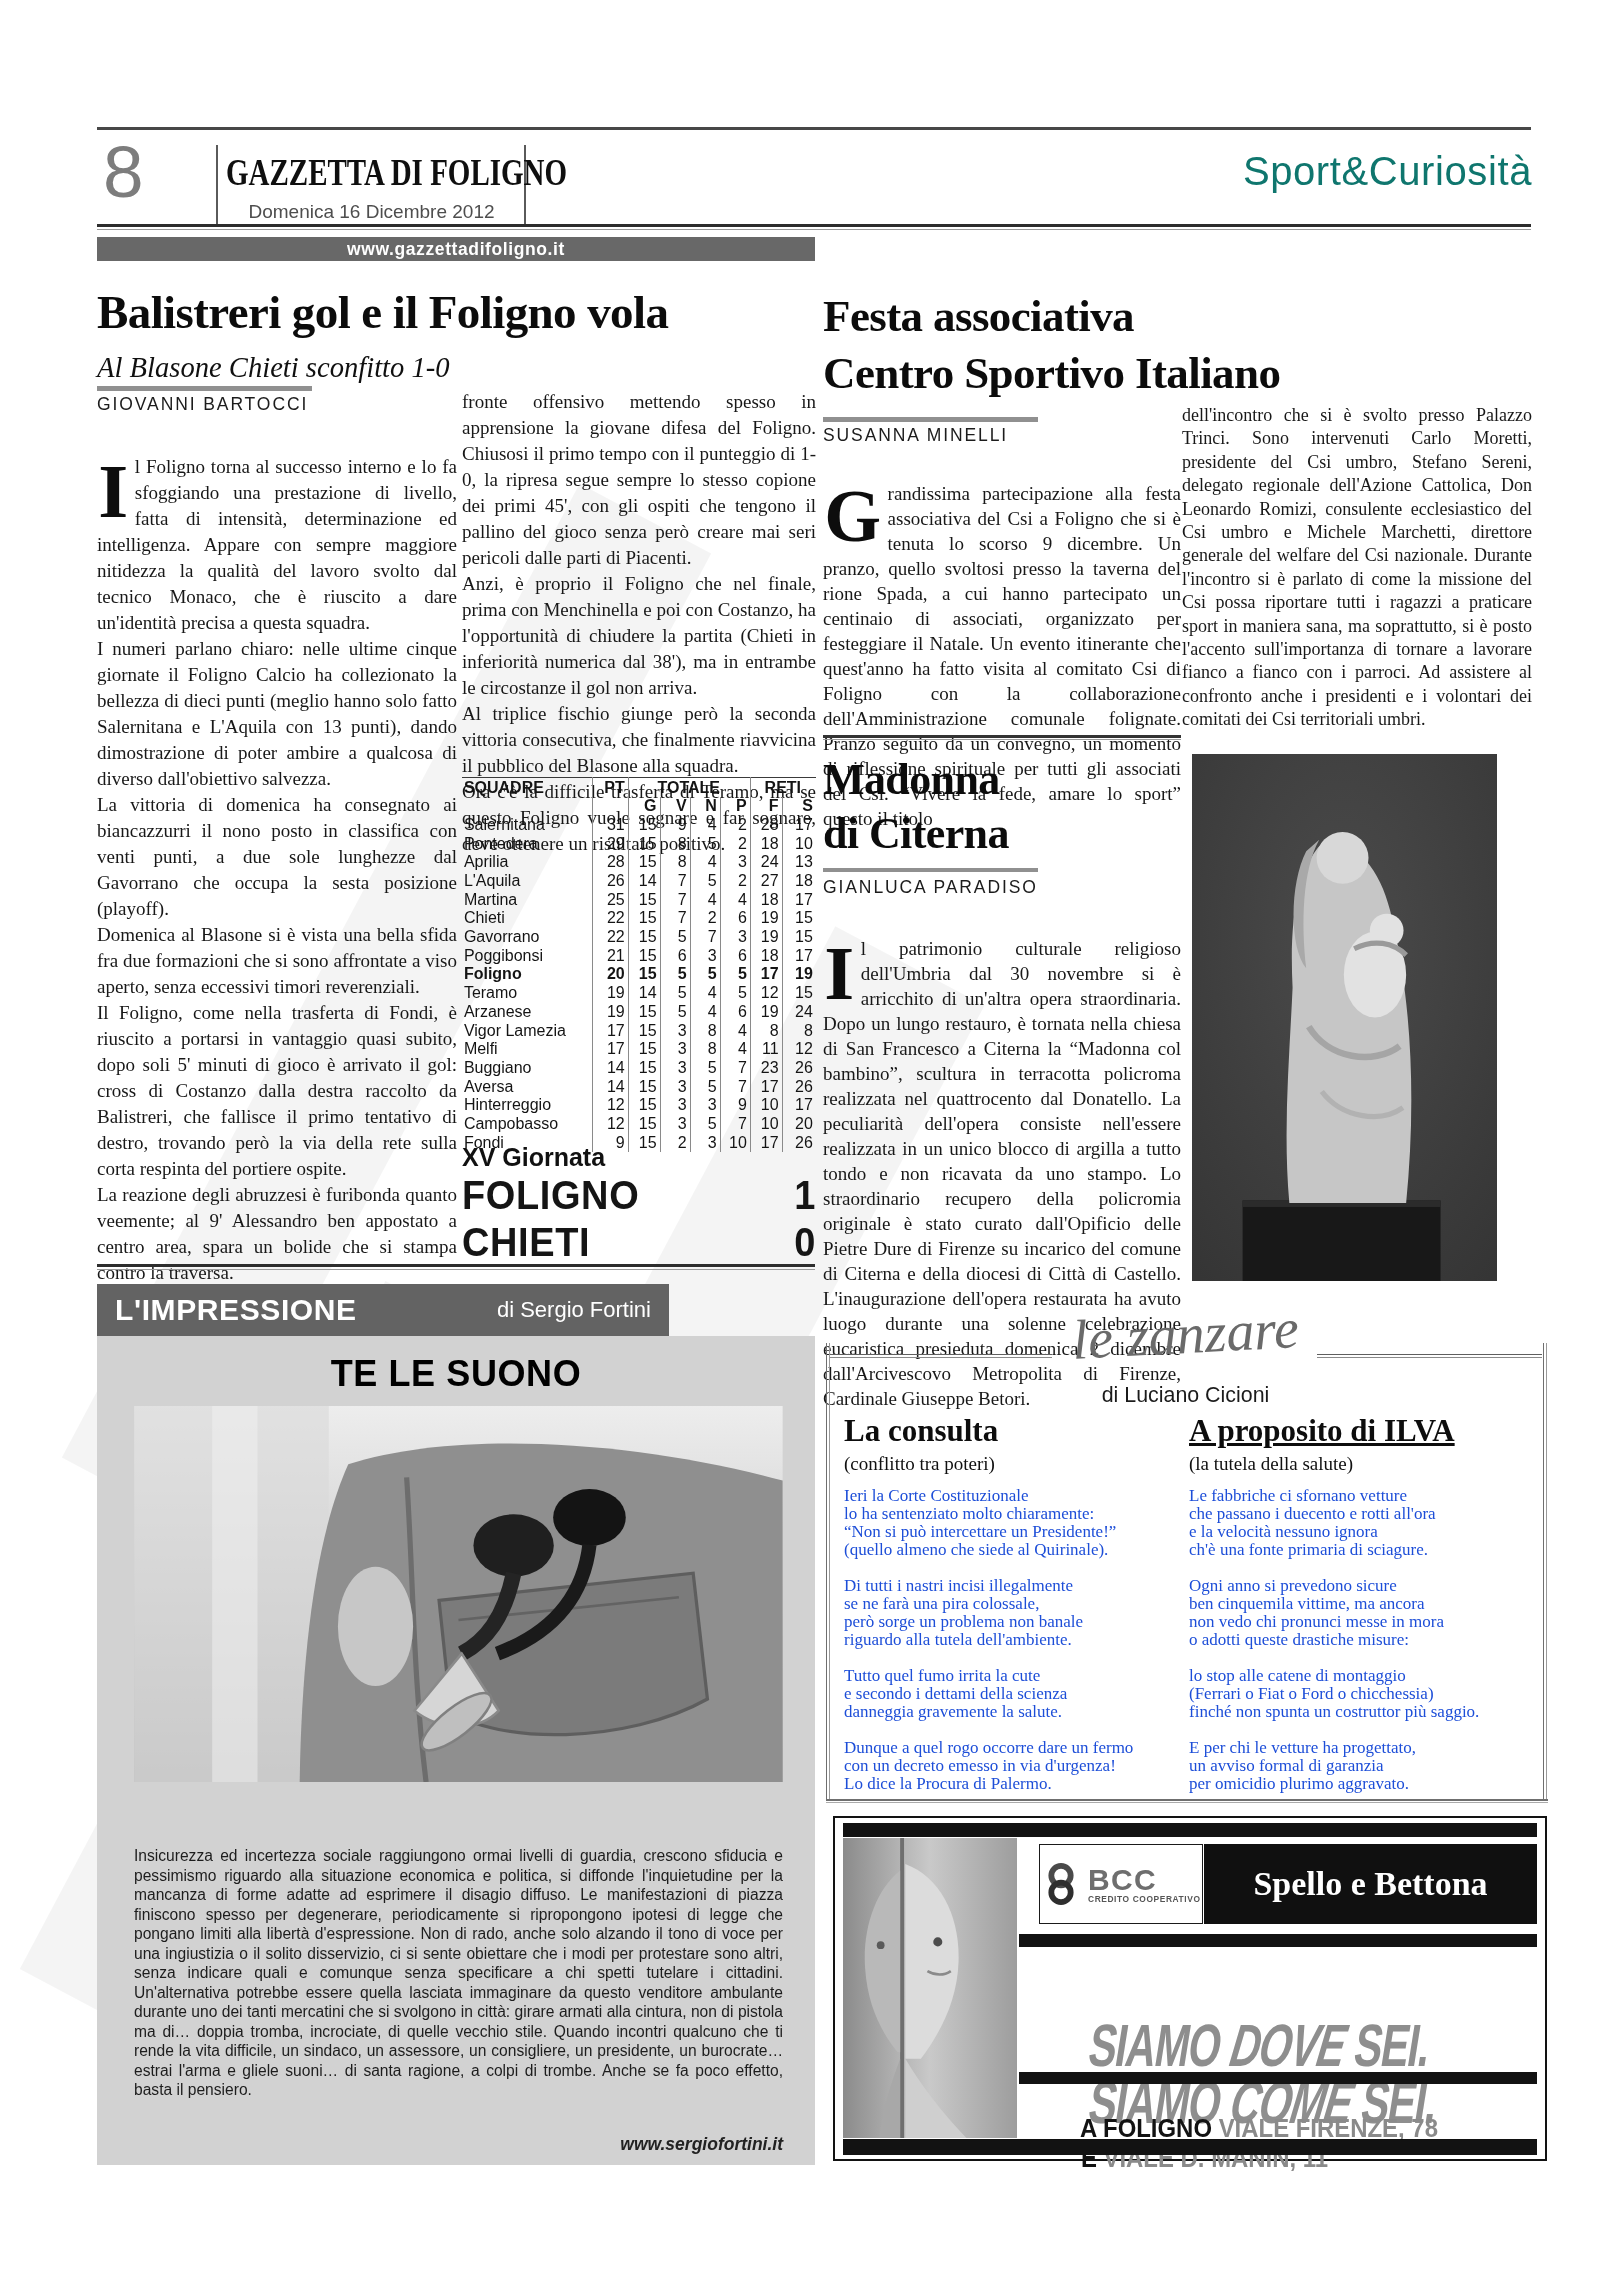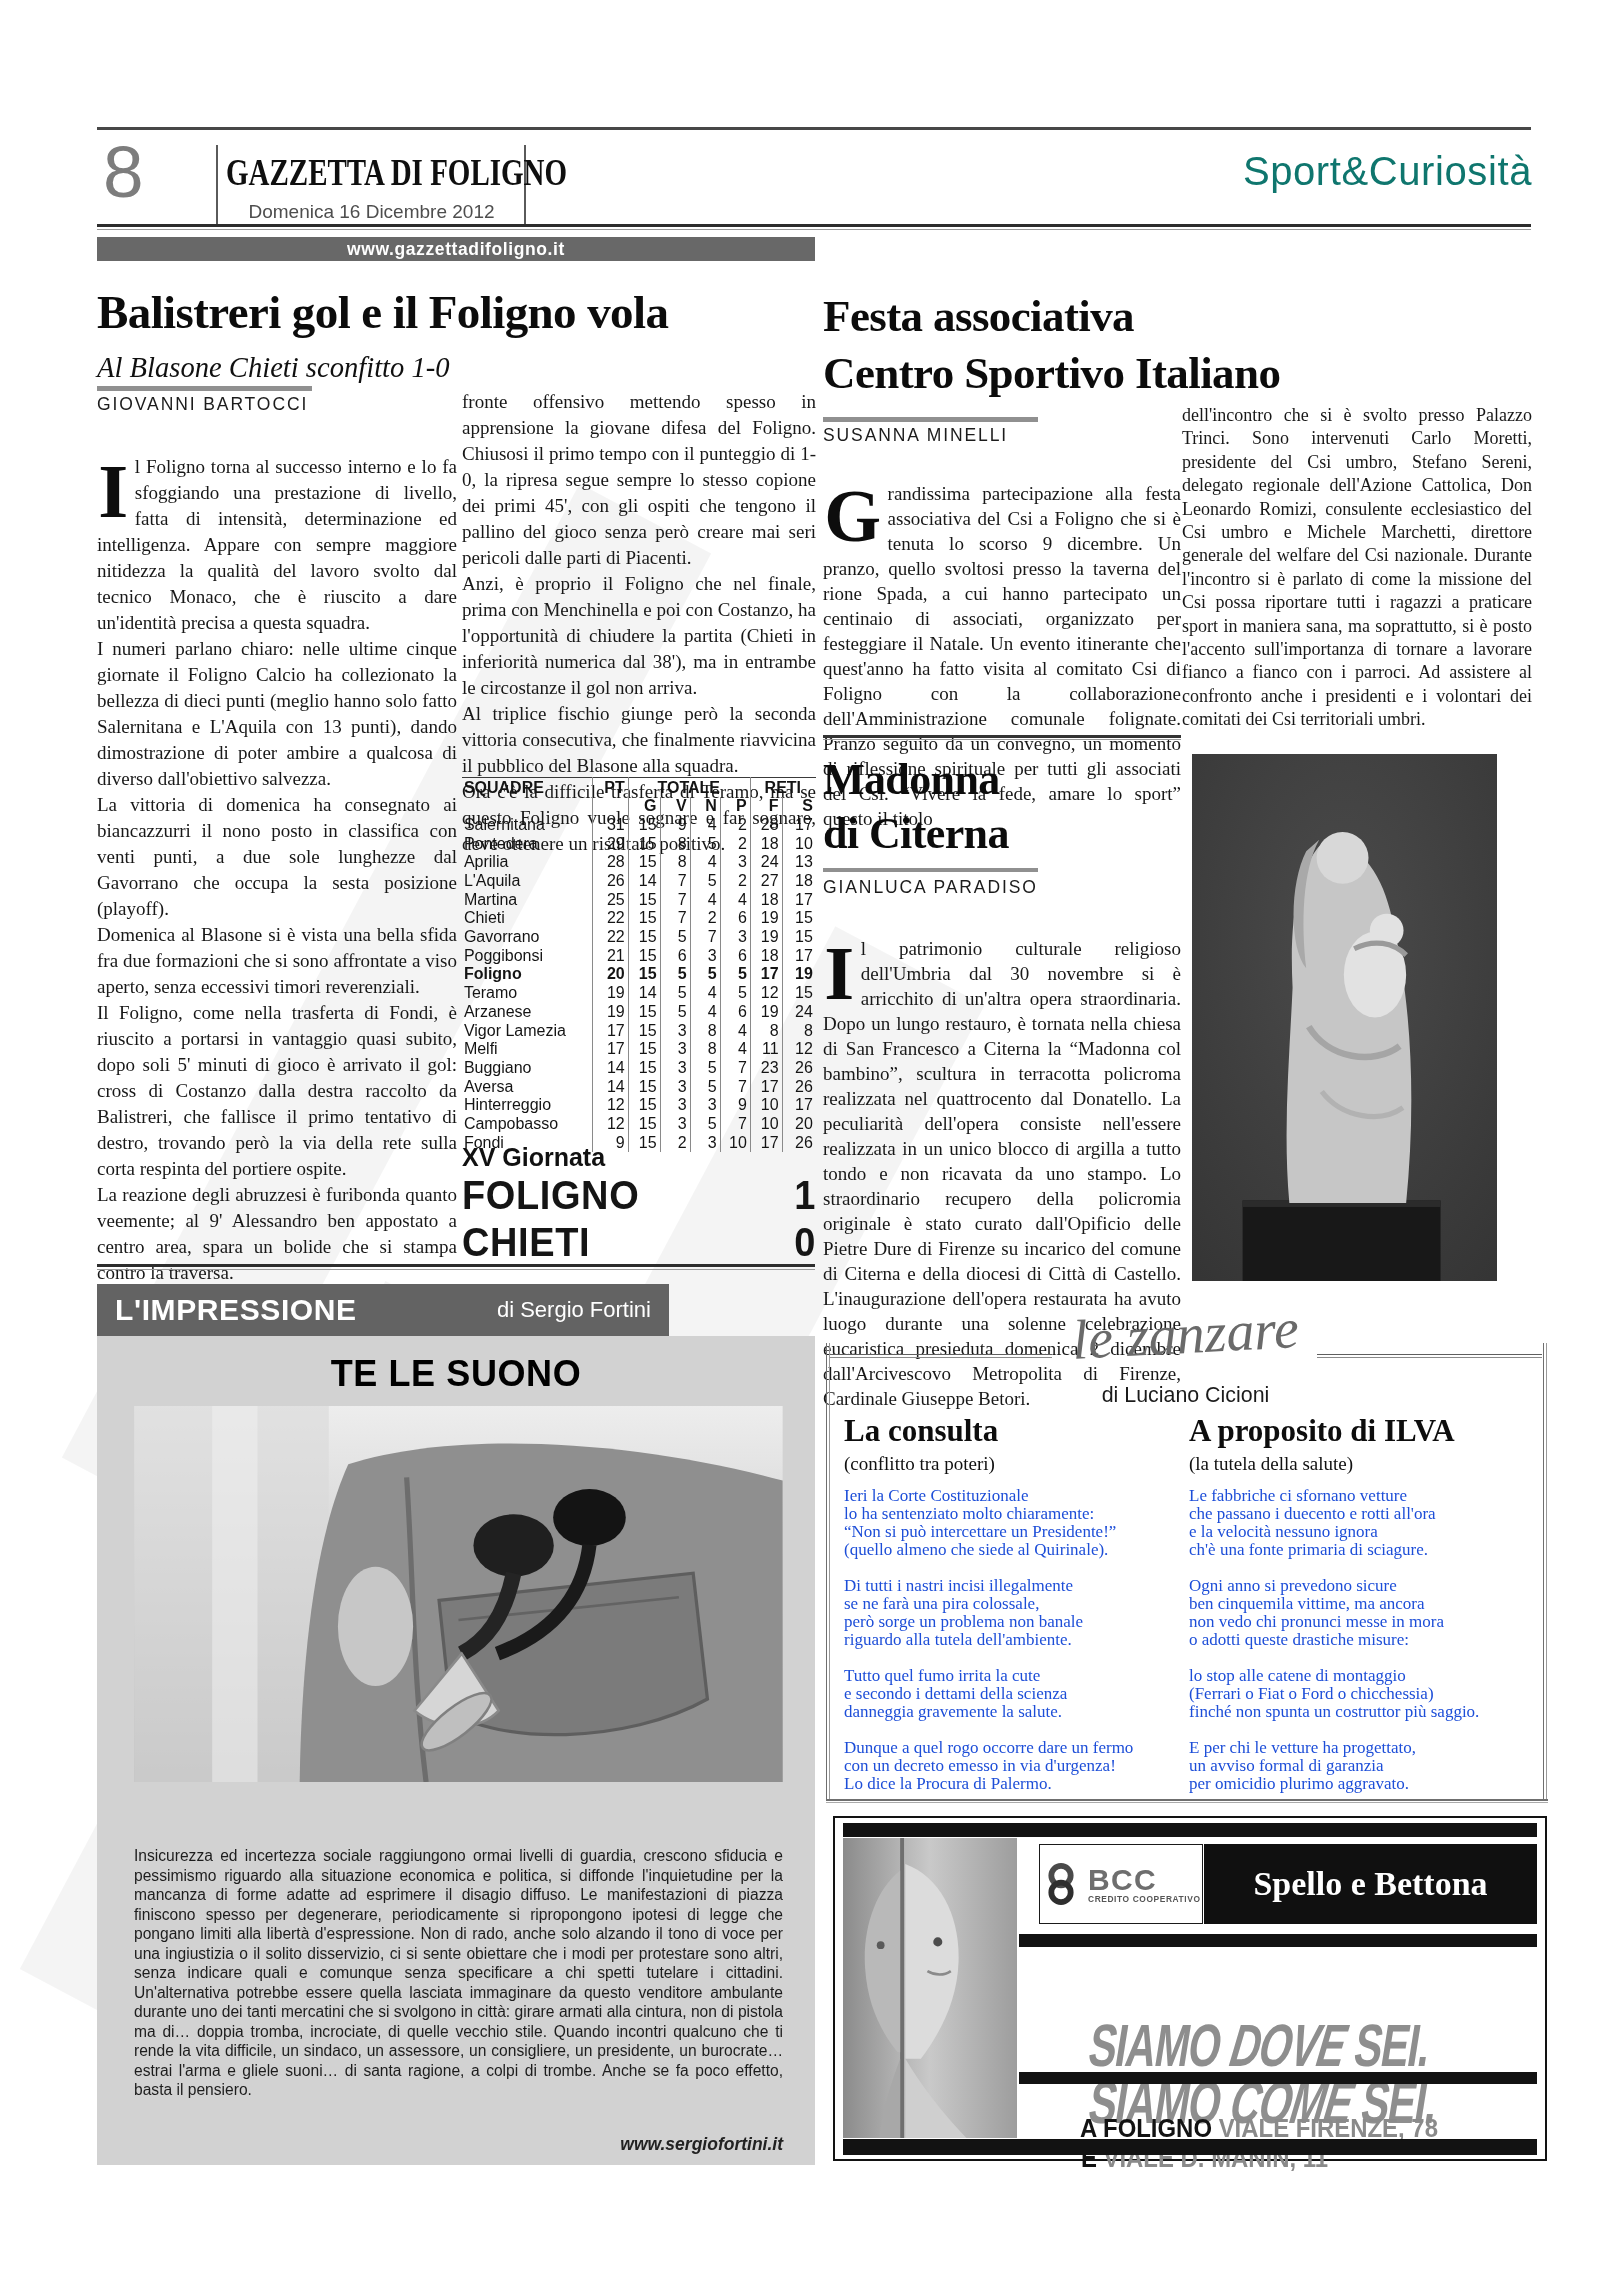--- a/index.html
+++ b/index.html
@@ -456,21 +456,21 @@
 riguardo alla tutela dell'ambiente.
 
 Tutto quel fumo irrita la cute
 e secondo i dettami della scienza
 danneggia gravemente la salute.
 
 Dunque a quel rogo occorre dare un fermo
 con un decreto emesso in via d'urgenza!
 Lo dice la Procura di Palermo.</div>
 
-    <div class="abs z-head" style="left:1189px;top:1415px;">A proposito di ILVA</div>
+    <div class="abs z-head" style="left:1189px;top:1415px;text-decoration:underline;">A proposito di ILVA</div>
     <div class="abs z-sub" style="left:1189px;top:1454px;">(la tutela della salute)</div>
     <div class="abs z-poem" style="left:1189px;top:1487px;width:344px;">Le fabbriche ci sfornano vetture
 che passano i duecento e rotti all'ora
 e la velocità nessuno ignora
 ch'è una fonte primaria di sciagure.
 
 Ogni anno si prevedono sicure
 ben cinquemila vittime, ma ancora
 non vedo chi pronunci messe in mora
 o adotti queste drastiche misure:

